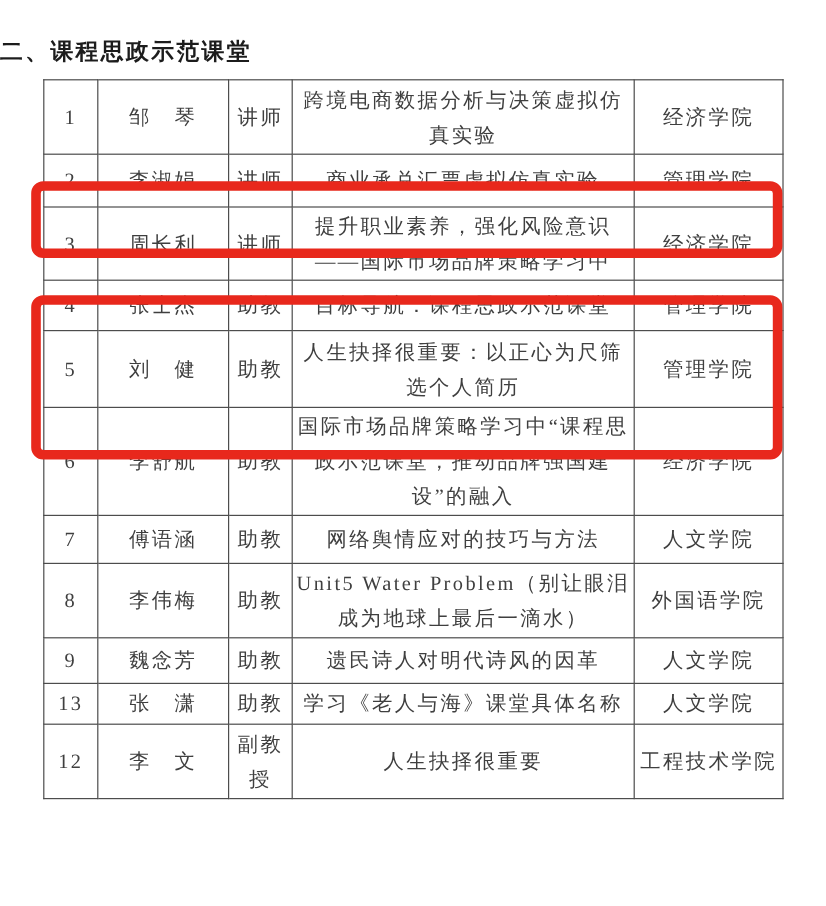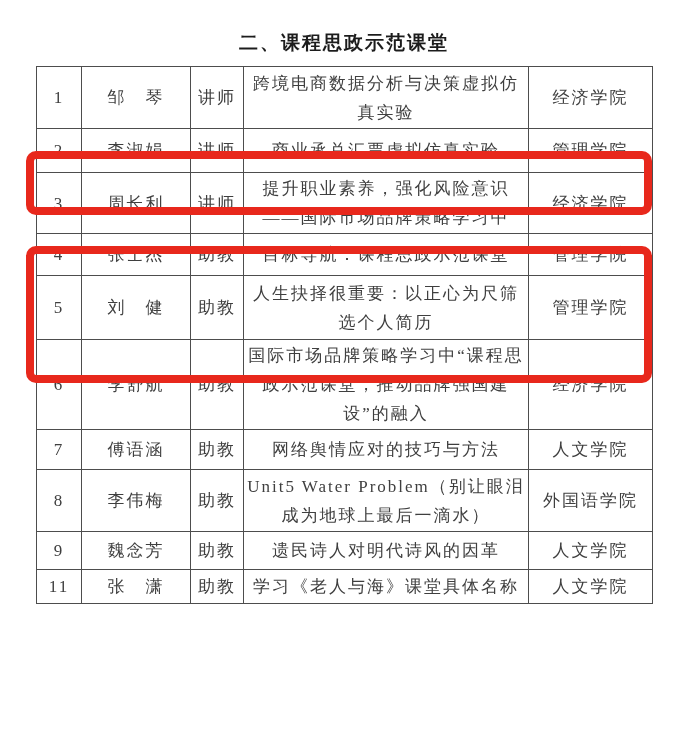--- a/index.html
+++ b/index.html
@@ -6,21 +6,21 @@
   body{
     width:688px;height:755px;
     background:#ffffff;
     font-family:"Liberation Serif","DejaVu Serif",serif;
     color:#3f3f3f;
     position:relative;
     overflow:hidden;
   }
   .doc-title{
     position:absolute;top:30px;left:0;width:100%;
-    text-align:center;
+    text-align:left;
     font-size:19px;font-weight:bold;color:#1c1c1c;
     letter-spacing:2px;
   }
   table.course-table{
     position:absolute;left:36px;top:66px;
     width:616px;
     border-collapse:collapse;
     table-layout:fixed;
   }
   table.course-table td,table.course-table th{
@@ -117,23 +117,30 @@
       <td>外国语学院</td>
     </tr>
     <tr style="height:38px">
       <td class="c-no">9</td>
       <td>魏念芳</td>
       <td>助教</td>
       <td>遗民诗人对明代诗风的因革</td>
       <td>人文学院</td>
     </tr>
     <tr style="height:34px">
-      <td class="c-no">11</td>
+      <td class="c-no">13</td>
       <td>张　潇</td>
       <td>助教</td>
       <td>学习《老人与海》课堂具体名称</td>
       <td>人文学院</td>
+    </tr>
+    <tr style="height:62px">
+      <td class="c-no">12</td>
+      <td>李　文</td>
+      <td>副教授</td>
+      <td>人生抉择很重要</td>
+      <td>工程技术学院</td>
     </tr>
   </tbody>
 </table>
 
 <div id="hl-box-1" class="hl-box"></div>
 <div id="hl-box-2" class="hl-box"></div>
 
 </body></html>

